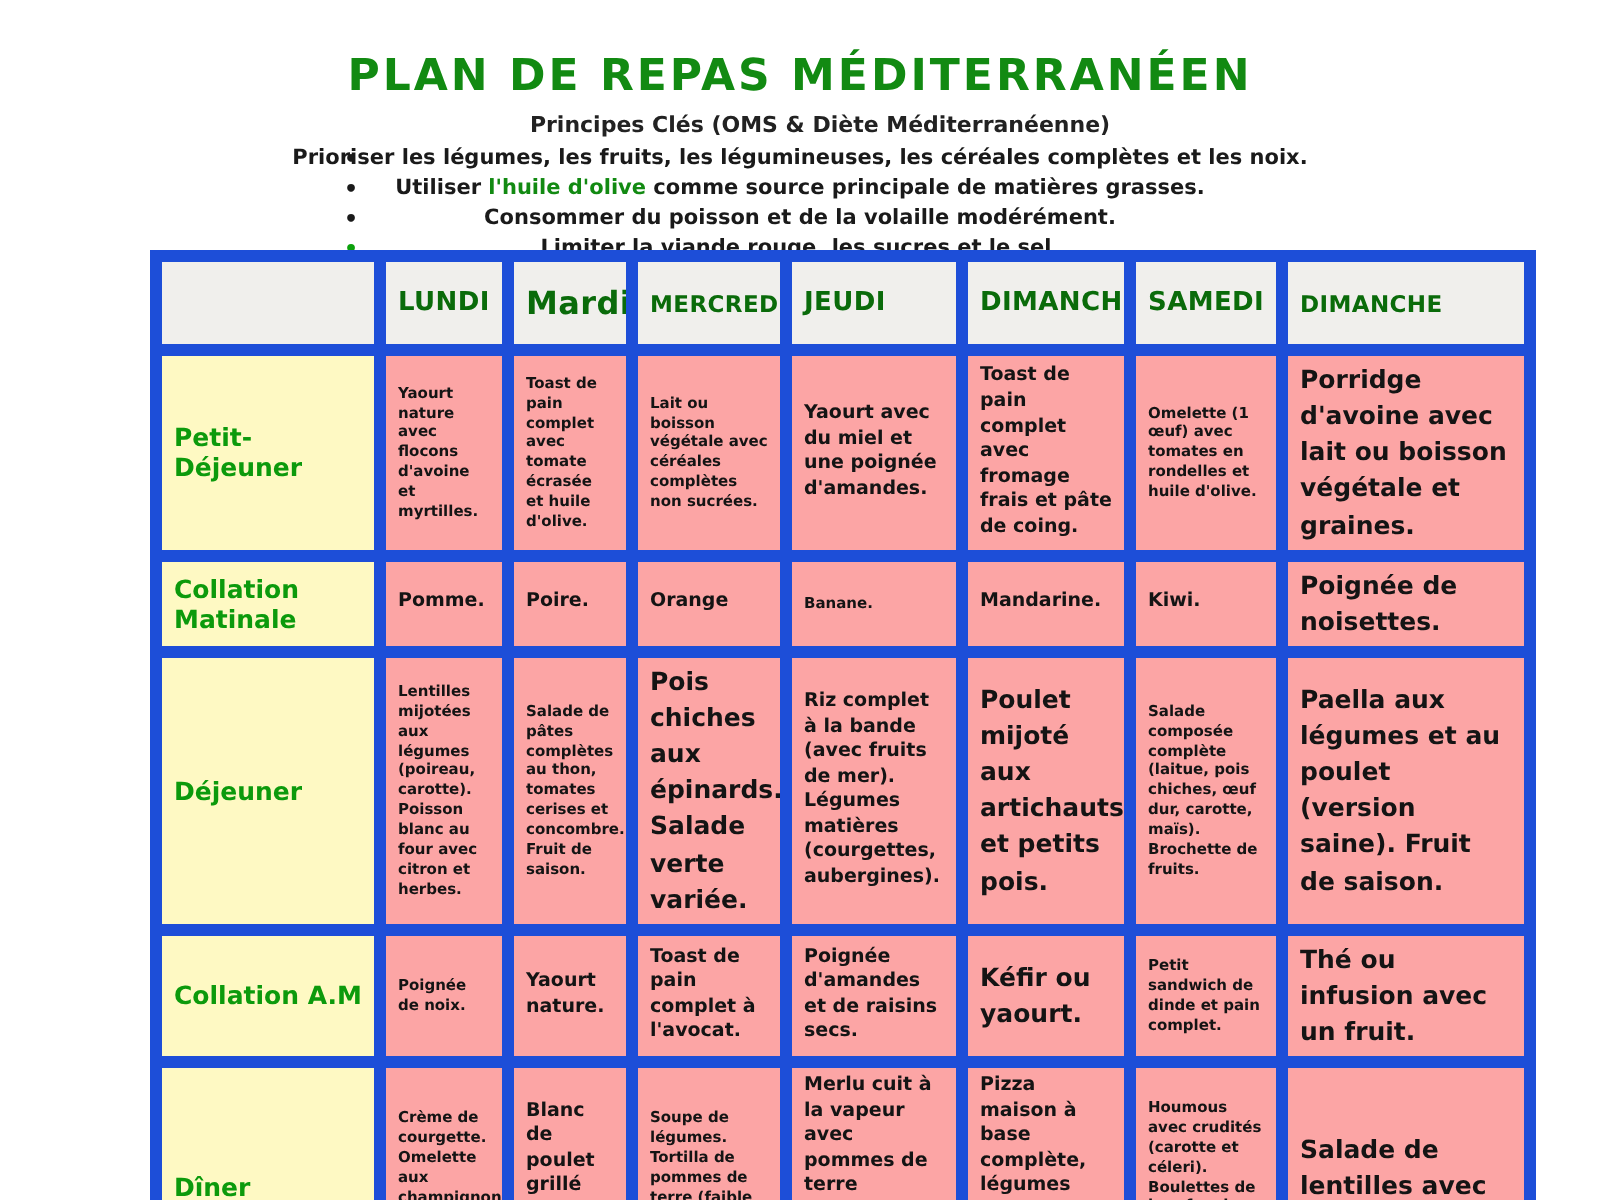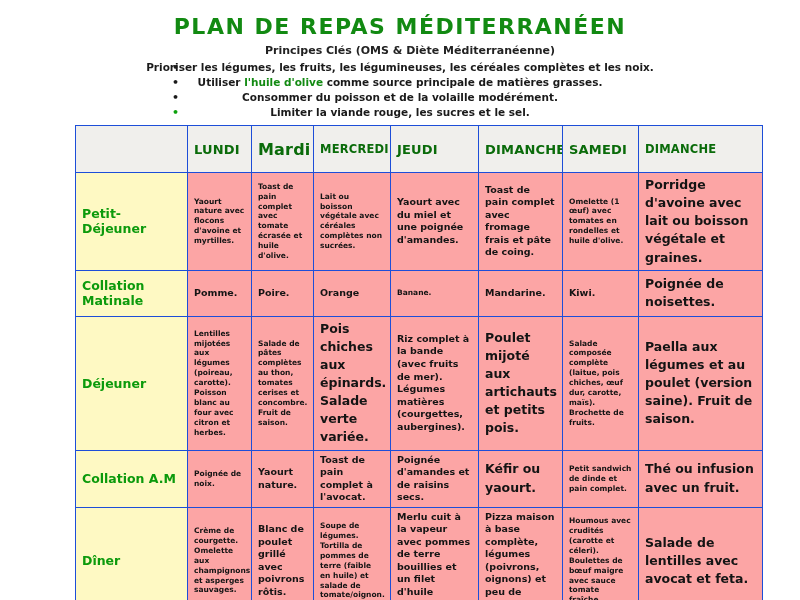--- a/index.html
+++ b/index.html
@@ -3,38 +3,38 @@
 <meta charset="utf-8">
 <style>
   html,body{margin:0;padding:0;}
   body{
     width:800px;height:600px;background:#ffffff;
     font-family:"DejaVu Sans", sans-serif;
     color:#1a1a1a;position:relative;overflow:hidden;
   }
   .page{position:absolute;inset:0;}
   
-  .hdr{position:absolute;top:0;left:0;width:800px;text-align:center;}
+  .hdr{position:absolute;top:12px;left:0;width:800px;text-align:center;}
   h1.title{
     margin:14px 0 0 0;font-size:22px;font-weight:bold;letter-spacing:1.5px;
     color:#128a12;
   }
   .subtitle{margin-top:5px;font-size:11px;font-weight:bold;color:#222;margin-left:20px;}
   .principles{margin-top:3px;}
   .principle{position:relative;height:15px;line-height:15px;font-size:10.5px;font-weight:bold;text-align:center;}
   .principle .dot{position:absolute;left:172px;top:0;font-size:11px;color:#1a1a1a;}
   .principle .dot.green{color:#0ca10c;}
   .green-txt{color:#128a12;}
   
   table.plan{
     position:absolute;left:75px;top:125px;width:687px;
     border-collapse:collapse;table-layout:fixed;
   }
   table.plan th,table.plan td{
-    border:1px solid #1d4ed8;vertical-align:middle;
+    border:6px solid #1d4ed8;vertical-align:middle;
     padding:3px 6px;text-align:left;overflow:hidden;
   }
   tr.header-row th{background:#f0efec;color:#0a6b0a;font-weight:bold;}
   th.day{letter-spacing:.2px;}
   .h-sm{font-size:11.5px;}
   .h-md{font-size:13px;}
   .h-lg{font-size:16px;}
   th.rowlabel{
     background:#fef9c3;color:#0c9a0c;font-weight:bold;font-size:12.5px;
     padding-left:8px;

